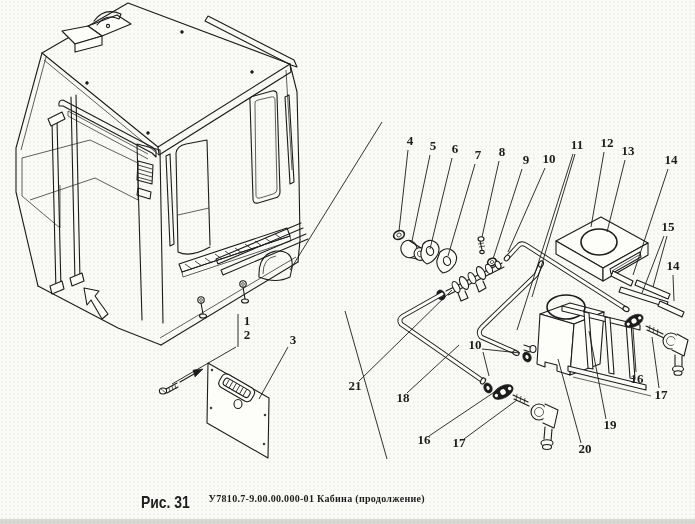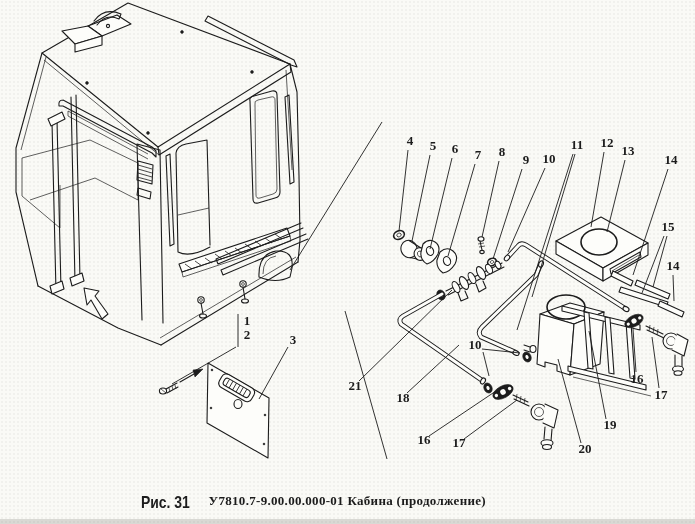--- a/index.html
+++ b/index.html
@@ -26,21 +26,21 @@
   .hatch{stroke:var(--ink);stroke-width:0.8;}
   #caption{
     position:absolute;left:141px;top:493px;width:520px;height:24px;
     display:flex;align-items:flex-start;color:var(--ink);white-space:nowrap;
   }
   #fig-label{
     font-family:"Liberation Sans", sans-serif;font-weight:bold;font-size:17px;
     transform:scaleX(0.82);transform-origin:left center;letter-spacing:0px;
   }
   #fig-title{
-    font-family:"Liberation Serif", serif;font-weight:bold;font-size:13px;
+    font-family:"Liberation Serif", serif;font-weight:bold;font-size:10px;
     margin-left:8px;letter-spacing:0.3px;
   }
   #scan-edge{
     position:absolute;left:0;bottom:0;width:695px;height:5px;
     background:rgba(120,120,112,0.25);
   }
 </style>
 </head>
 <body>
 

